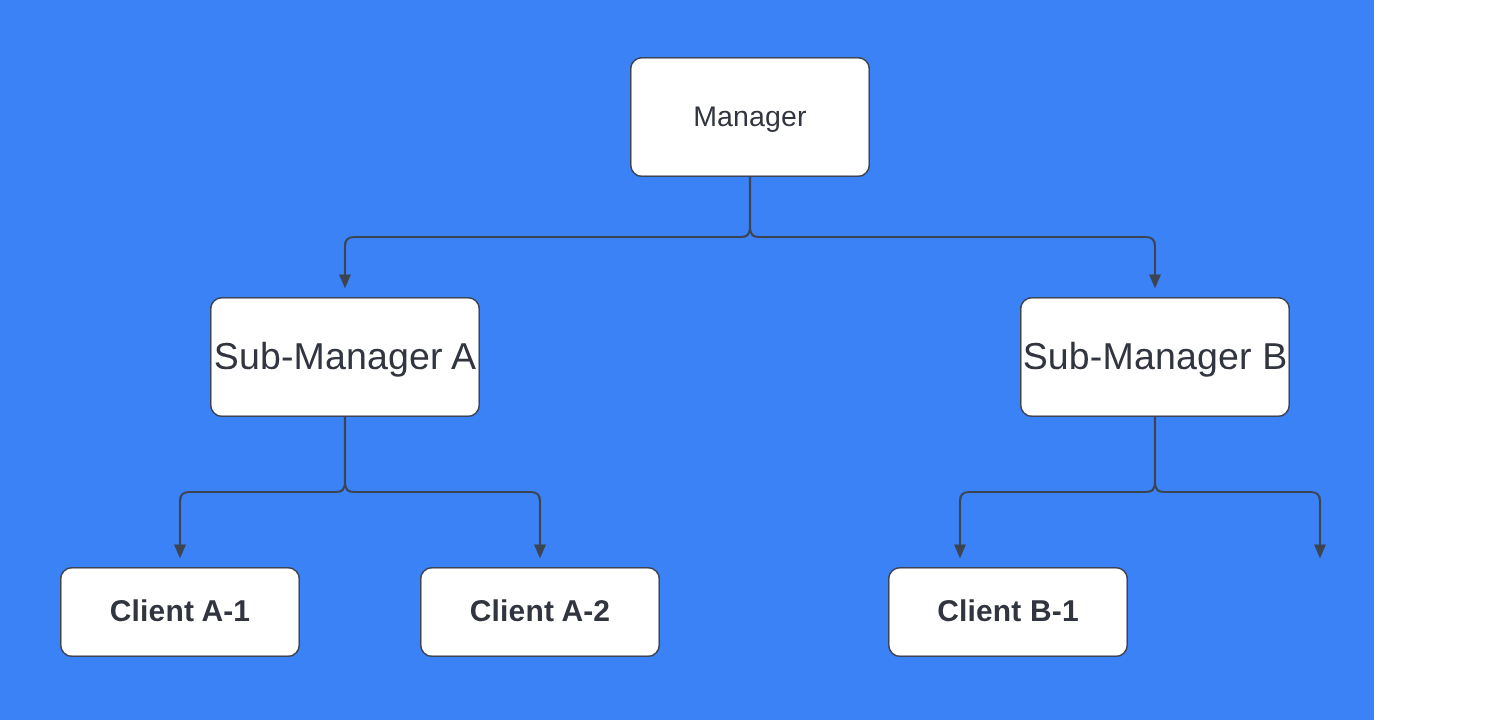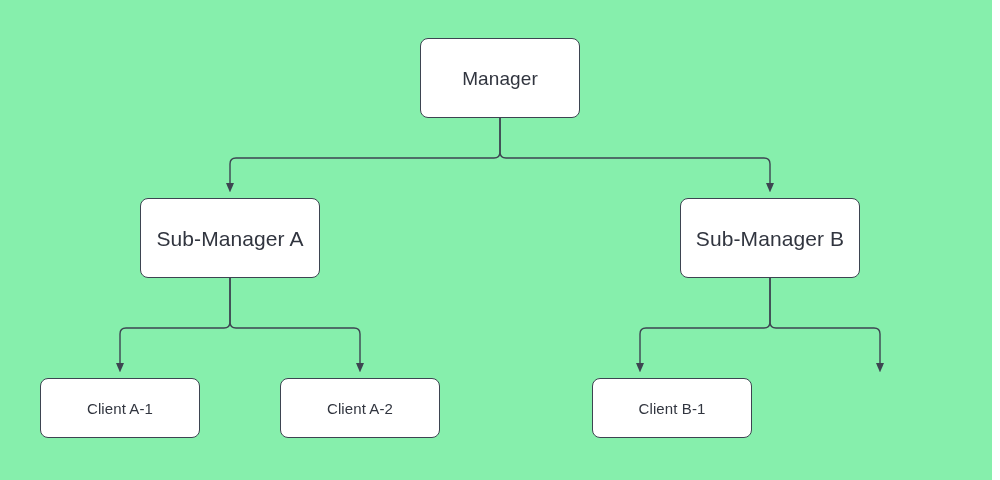--- a/index.html
+++ b/index.html
@@ -9,23 +9,23 @@
     background: #ffffff;
   }
   body {
     width: 1000px;
     height: 480px;
     font-family: "Liberation Sans", sans-serif;
     overflow: hidden;
   }
   #diagram-canvas {
     position: relative;
-    width: 992px;
+    width: 916px;
     height: 480px;
-    background: #86efac;
+    background: #3b82f6;
     text-align: right;
   }
   #edge-layer {
     position: absolute;
     left: 0;
     top: 0;
     width: 1000px;
     height: 480px;
   }
   .node {
@@ -42,24 +42,25 @@
     white-space: nowrap;
   }
   .node-label {
     display: block;
     line-height: 1;
   }
   .node-root {
     font-size: 19px;
   }
   .node-mid {
-    font-size: 21px;
+    font-size: 25px;
   }
   .node-leaf {
-    font-size: 15px;
+    font-size: 20px;
+    font-weight: bold;
   }
 </style>
 </head>
 <body>
 
 <div id="diagram-canvas">
 
   <svg id="edge-layer" viewBox="0 0 1000 480" width="1000" height="480" xmlns="http://www.w3.org/2000/svg">
     <defs>
       <marker id="arrow-head" markerWidth="10" markerHeight="10" refX="5.6" refY="4" orient="auto" markerUnits="userSpaceOnUse">

